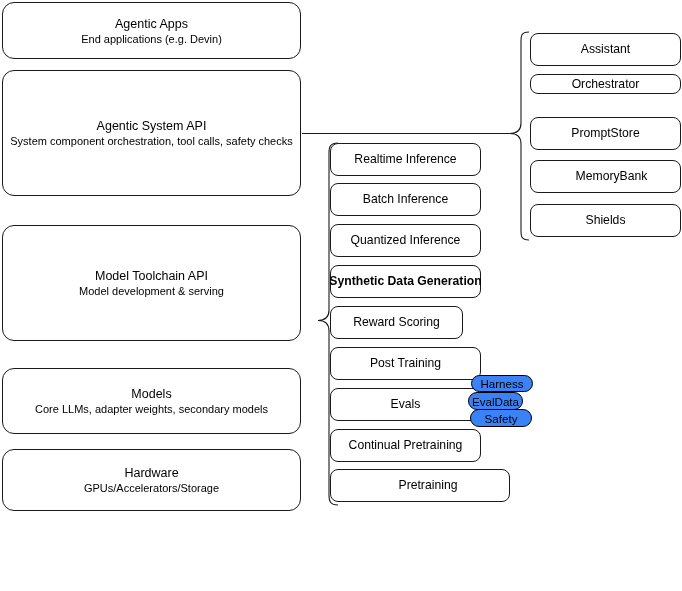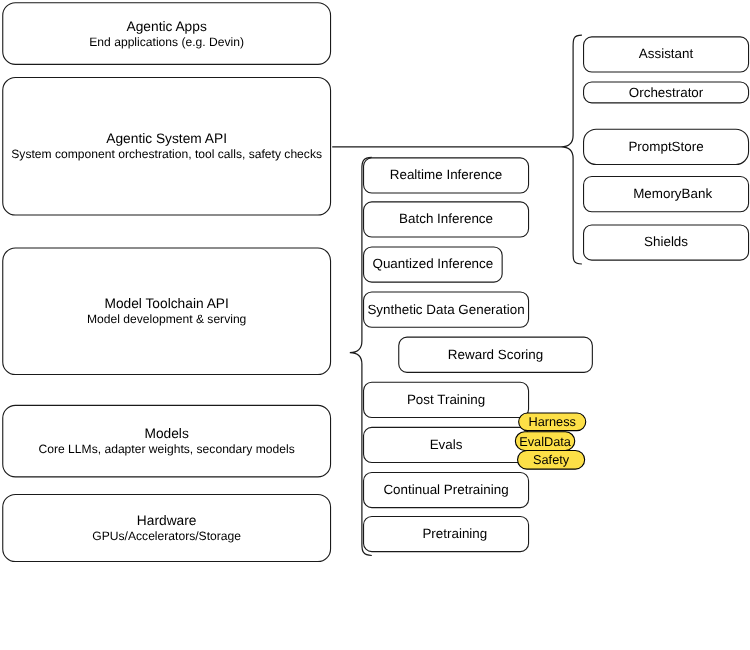--- a/index.html
+++ b/index.html
@@ -70,21 +70,21 @@
     white-space: nowrap;
     z-index: 3;
   }
 
   
   .badge {
     position: absolute;
     box-sizing: border-box;
     border: 1px solid #000000;
     border-radius: 999px;
-    background: #fde047;
+    background: #3b82f6;
     display: flex;
     align-items: center;
     justify-content: center;
     font-size: 11.6px;
     line-height: 13px;
     color: #000000;
     white-space: nowrap;
     z-index: 6;
   }
 
@@ -153,43 +153,43 @@
   <div class="stack-box" style="left:2px; top:368px; width:299px; height:66px;">
     <div class="box-title">Models</div>
     <div class="box-sub">Core LLMs, adapter weights, secondary models</div>
   </div>
 
 
   <div class="comp-box" style="left:330px; top:143px; width:151px; height:33px;">Realtime Inference</div>
 
   <div class="comp-box" style="left:330px; top:183px; width:151px; height:33px;">Batch Inference</div>
 
-  <div class="comp-box" style="left:330px; top:224px; width:127px; height:33px;">Quantized Inference</div>
+  <div class="comp-box" style="left:330px; top:224px; width:151px; height:33px;">Quantized Inference</div>
 
-  <div class="comp-box" style="left:330px; top:265px; width:151px; height:33px;">Synthetic Data Generation</div>
+  <div class="comp-box" style="left:330px; top:265px; width:151px; height:33px;font-weight:bold;">Synthetic Data Generation</div>
 
-  <div class="comp-box" style="left:330px; top:306px; width:177px; height:33px;margin-left:32px;">Reward Scoring</div>
+  <div class="comp-box" style="left:330px; top:306px; width:133px; height:33px;">Reward Scoring</div>
 
   <div class="comp-box" style="left:330px; top:347px; width:151px; height:33px;">Post Training</div>
 
   <div class="comp-box" style="left:330px; top:388px; width:151px; height:33px;">Evals</div>
 
   <div class="comp-box" style="left:330px; top:429px; width:151px; height:33px;">Continual Pretraining</div>
 
-  <div class="comp-box" style="left:330px; top:469px; width:151px; height:33px;padding-left:16px;">Pretraining</div>
+  <div class="comp-box" style="left:330px; top:469px; width:180px; height:33px;padding-left:16px;">Pretraining</div>
 
   <div class="badge" style="left:471px; top:375px; width:62px; height:17px;">Harness</div>
 
   <div class="badge" style="left:468px; top:392px; width:55px; height:18px;">EvalData</div>
 
   <div class="badge" style="left:470px; top:409px; width:62px; height:18px;">Safety</div>
 
   <div class="comp-box" style="left:530px; top:33px; width:151px; height:33px;">Assistant</div>
 
   <div class="comp-box" style="left:530px; top:74px; width:151px; height:20px;">Orchestrator</div>
 
-  <div class="comp-box" style="left:530px; top:117px; width:151px; height:33px;border-radius:12px;">PromptStore</div>
+  <div class="comp-box" style="left:530px; top:117px; width:151px; height:33px;">PromptStore</div>
 
   <div class="comp-box" style="left:530px; top:160px; width:151px; height:33px;padding-left:12px;">MemoryBank</div>
 
   <div class="comp-box" style="left:530px; top:204px; width:151px; height:33px;">Shields</div>
 
 </div>
 
 </body></html>

